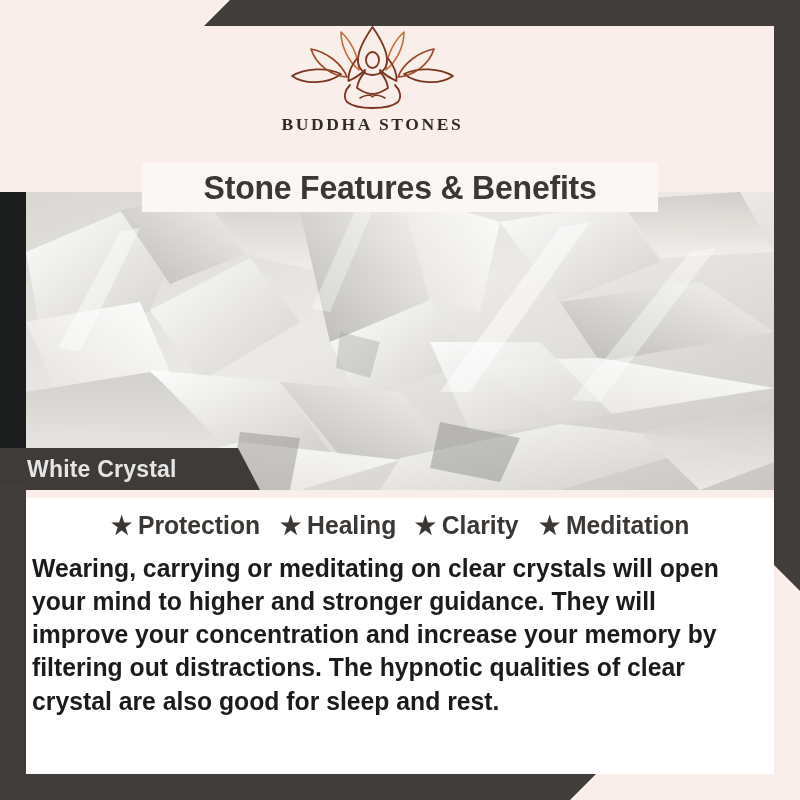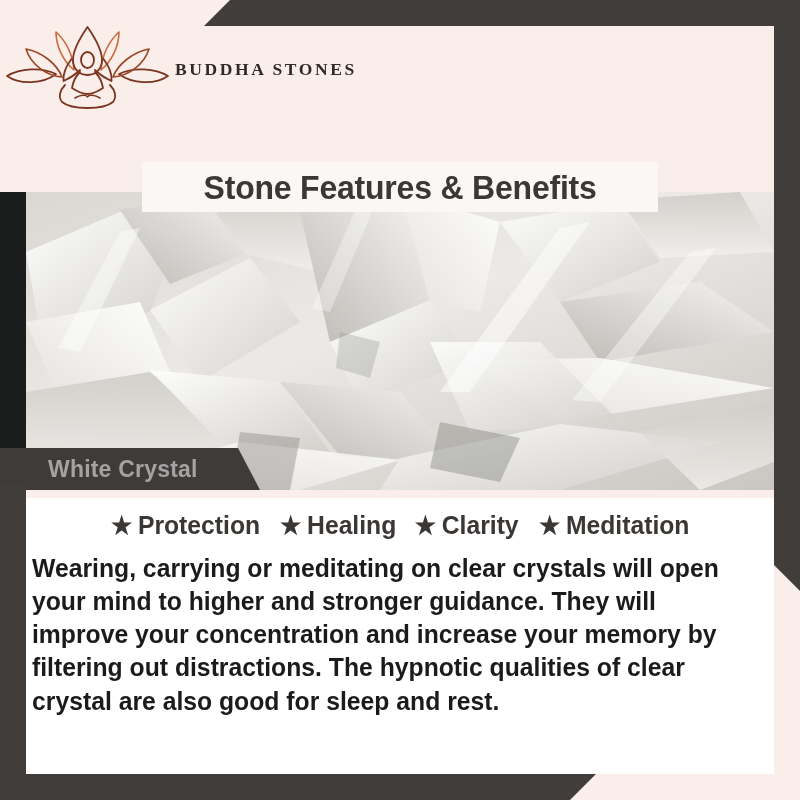--- a/index.html
+++ b/index.html
@@ -35,21 +35,21 @@
     z-index:6;
   }
 
   
   .header{
     position:absolute;top:0;left:0;width:800px;height:192px;
     background:#faeeea;z-index:2;
   }
   .logo-wrap{
     position:absolute;top:24px;left:0;width:745px;
-    display:flex;flex-direction:row;align-items:center;
+    display:flex;flex-direction:column;align-items:center;
   }
   .lotus{width:175px;height:86px;display:block;}
   .brand{
     margin-top:4px;
     font-family:"Liberation Serif", serif;
     font-size:17.5px;font-weight:700;letter-spacing:2.6px;
     color:#2f2a27;
   }
   .title-band{
     position:absolute;left:142px;top:140px;width:516px;height:50px;
@@ -74,22 +74,22 @@
   .photo svg{display:block;width:800px;height:298px;}
 
   .photo-caption{
     position:absolute;left:0;bottom:0;height:42px;width:260px;
     background:#3e3b38;
     clip-path:polygon(0 0, 238px 0, 260px 42px, 0 42px);
     display:flex;align-items:center;
     z-index:4;
   }
   .photo-caption .cap-text{
-    color:#a3a3a3;font-size:23px;font-weight:700;
-    padding-left:48px;letter-spacing:0.2px;
+    color:#e5e5e5;font-size:23px;font-weight:700;
+    padding-left:27px;letter-spacing:0.2px;
     font-family:"Liberation Sans",sans-serif;
   }
 
   
   .panel{
     position:absolute;left:26px;top:490px;width:748px;height:284px;
     background:#ffffff;z-index:2;
   }
   .panel-top-tint{
     position:absolute;left:0;top:0;width:100%;height:8px;background:#faeeea;

